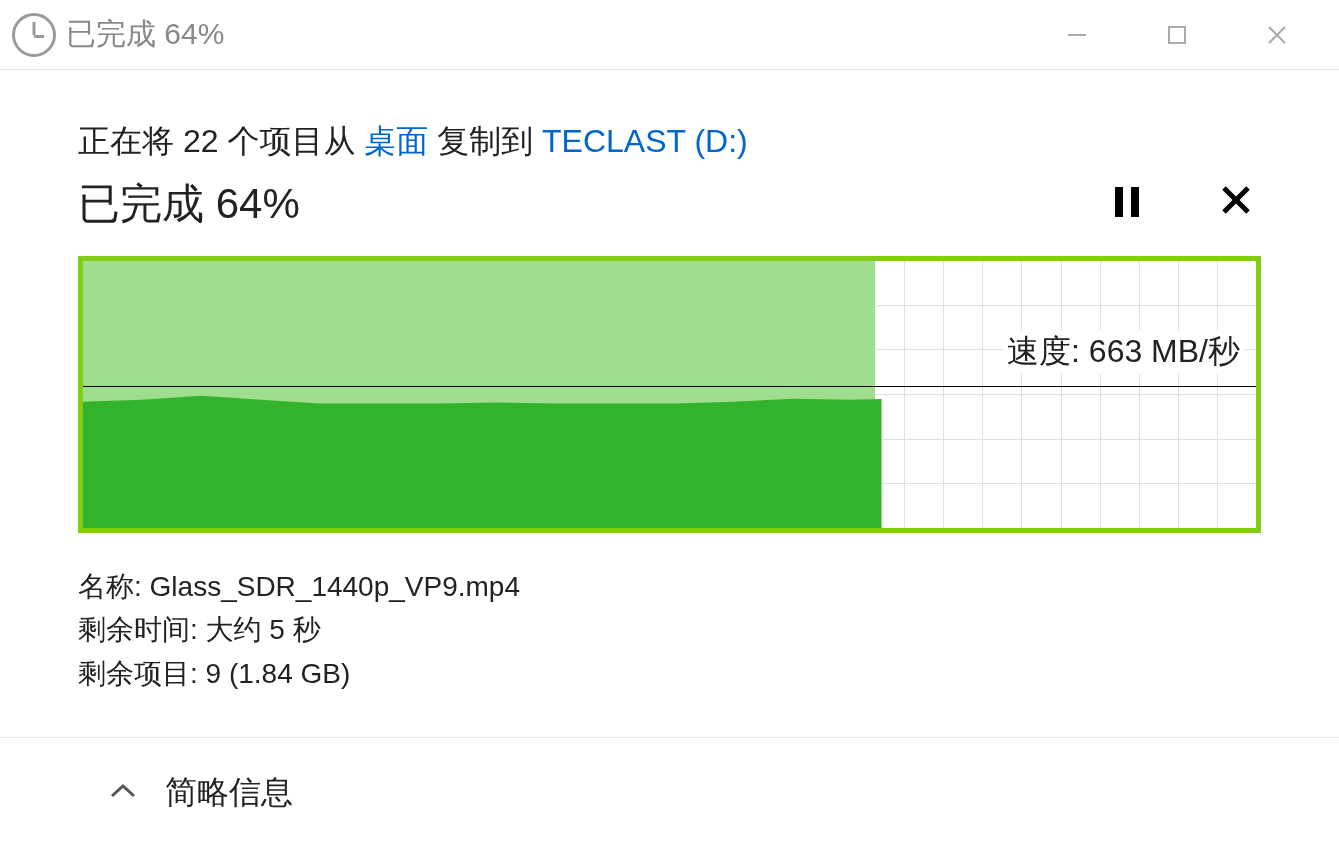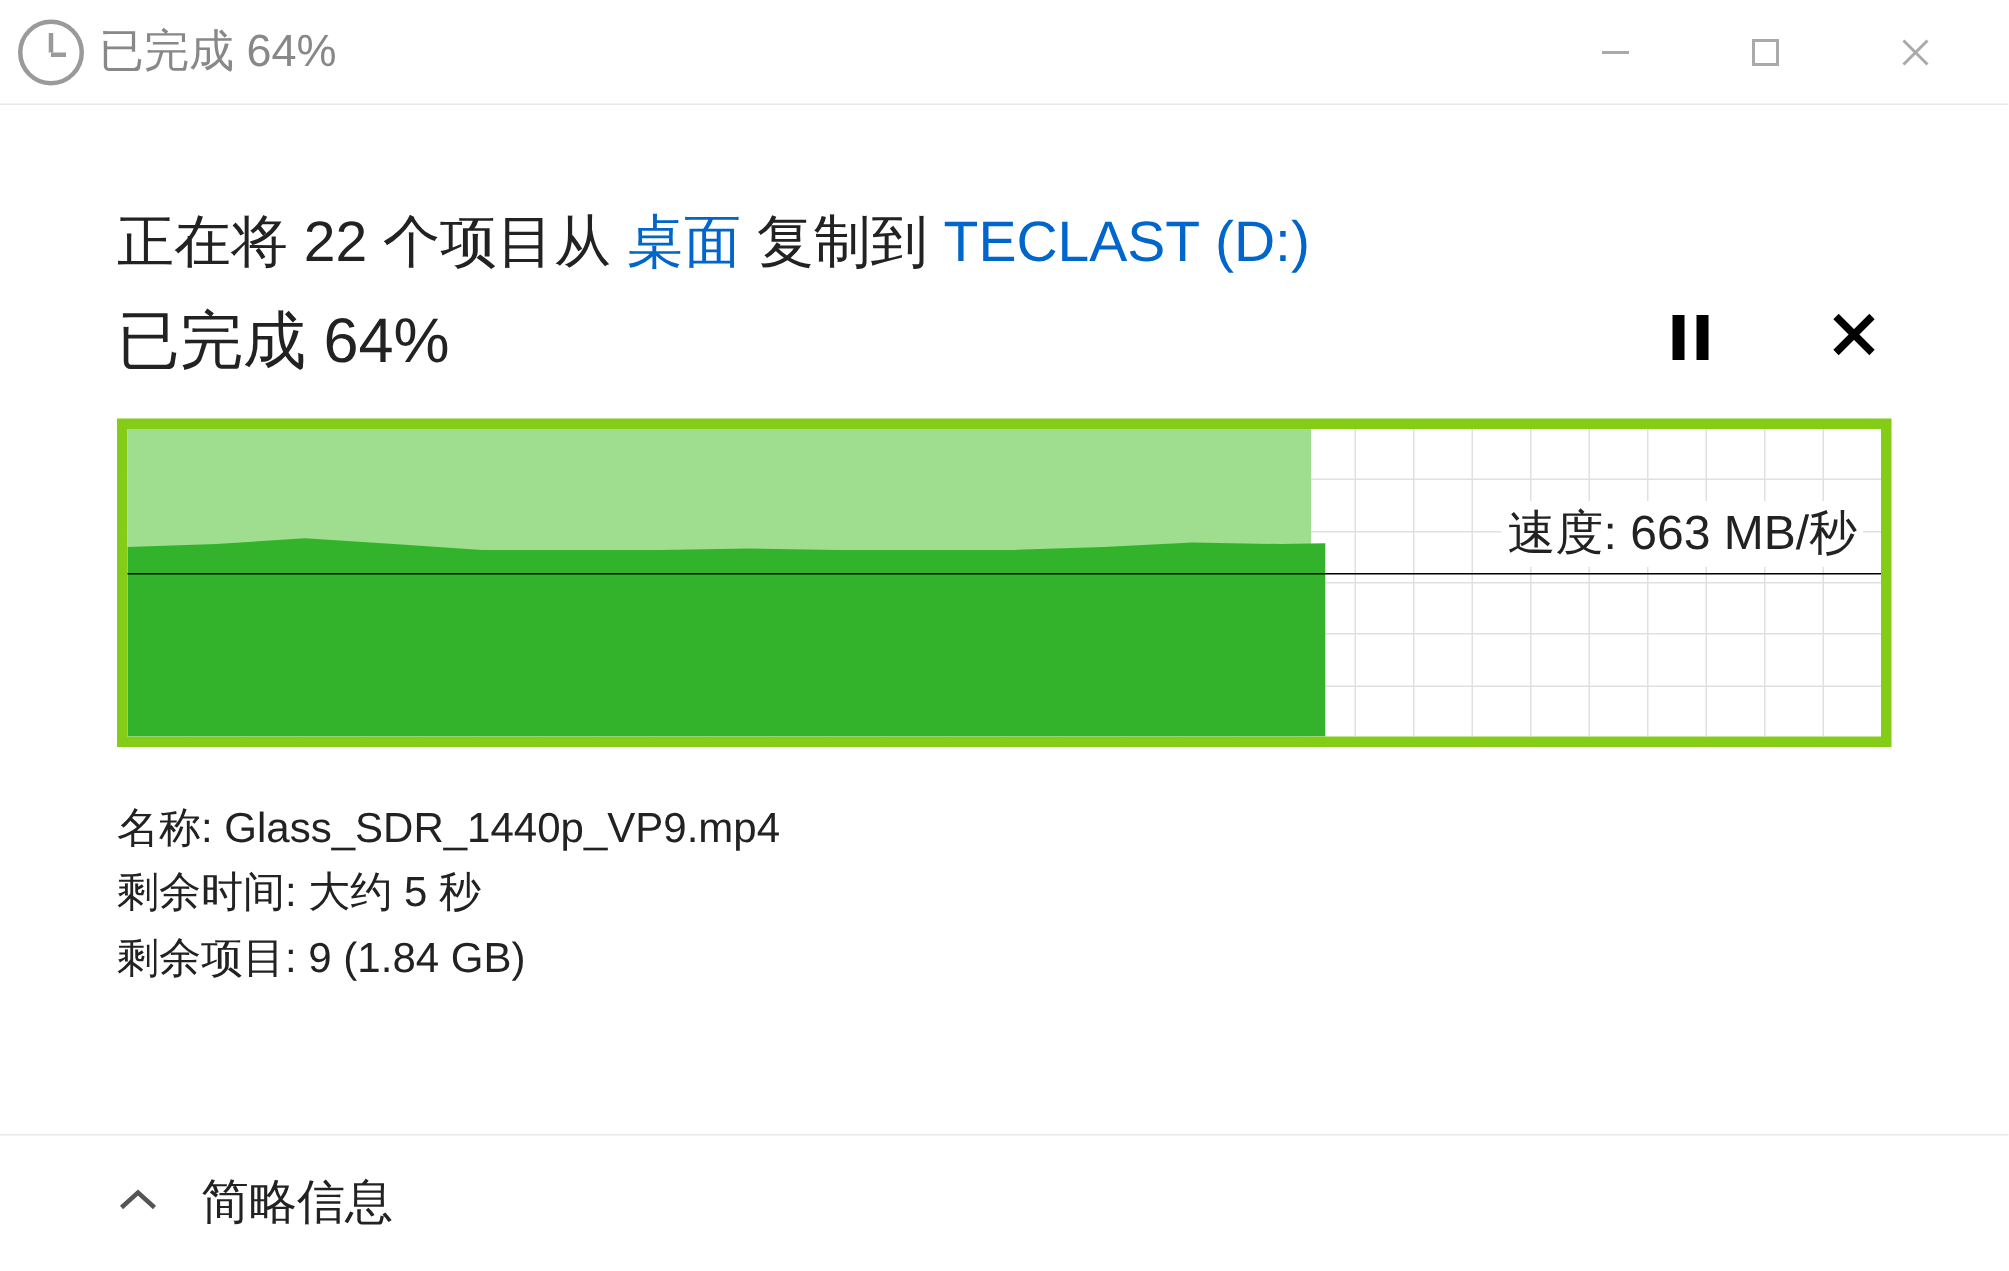--- a/index.html
+++ b/index.html
@@ -60,24 +60,23 @@
   display: flex;
   align-items: center;
   justify-content: center;
   color: #aaa;
   cursor: pointer;
 }
 .content {
   padding: 50px 78px 0 78px;
 }
 .copy-line {
-  font-size: 38px;
+  font-size: 32px;
   color: #222;
   margin-bottom: 12px;
-  margin-top: 16px;
 }
 .copy-line .link {
   color: #0066cc;
 }
 .progress-line {
   display: flex;
   align-items: center;
   margin-bottom: 24px;
 }
 .progress-text {
@@ -87,22 +86,22 @@
 }
 .action-btns {
   display: flex;
   gap: 80px;
   padding-right: 10px;
 }
 .action-btn {
   cursor: pointer;
 }
 .chart-container {
-  border: 7px solid #84cc16;
-  height: 219px;
+  border: 5px solid #84cc16;
+  height: 277px;
   position: relative;
   margin-bottom: 32px;
 }
 .chart-grid {
   position: absolute;
   inset: 0;
   display: flex;
 }
 .chart-grid .vline {
   border-right: 1px solid #e0e0e0;
@@ -153,25 +152,25 @@
 .details {
   font-size: 28px;
   color: #222;
   line-height: 1.55;
 }
 .footer {
   position: absolute;
   left: 0;
   right: 0;
   bottom: 0;
-  height: 91px;
+  height: 110px;
   border-top: 1px solid #e8e8e8;
   display: flex;
   align-items: center;
-  padding-left: 78px;
+  padding-left: 109px;
   gap: 28px;
 }
 .chevron {
   cursor: pointer;
 }
 .footer-text {
   font-size: 32px;
   color: #222;
 }
 </style>

